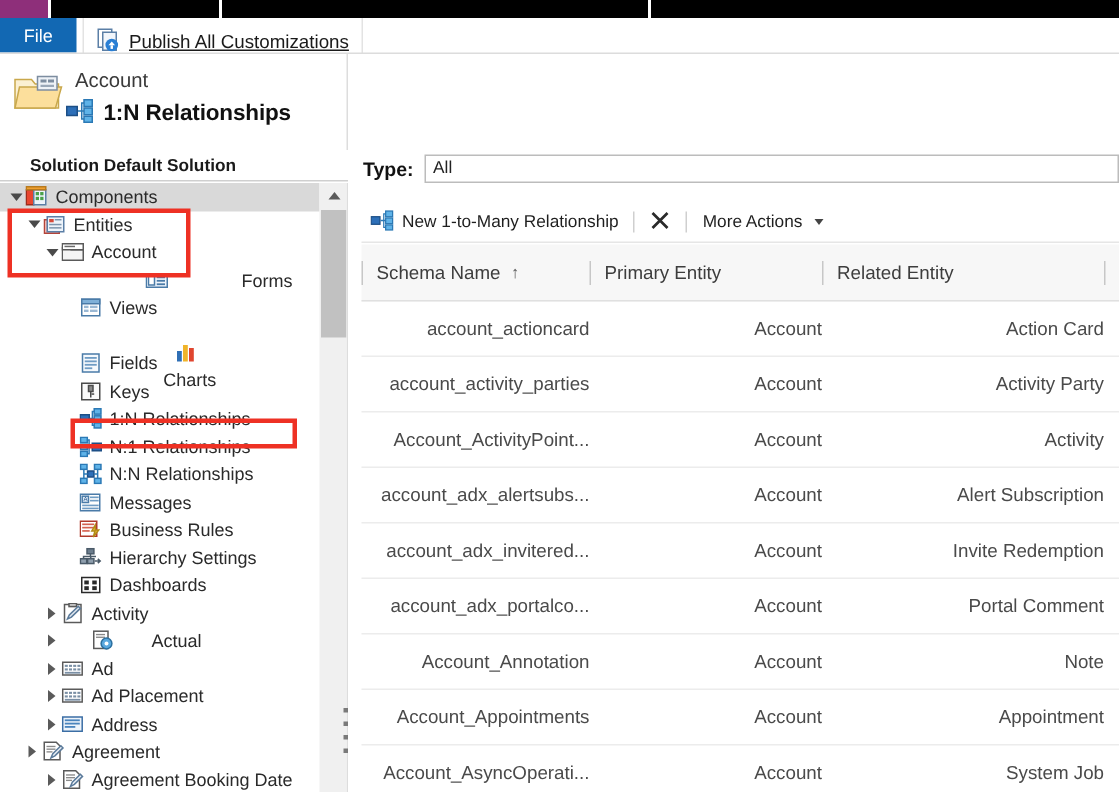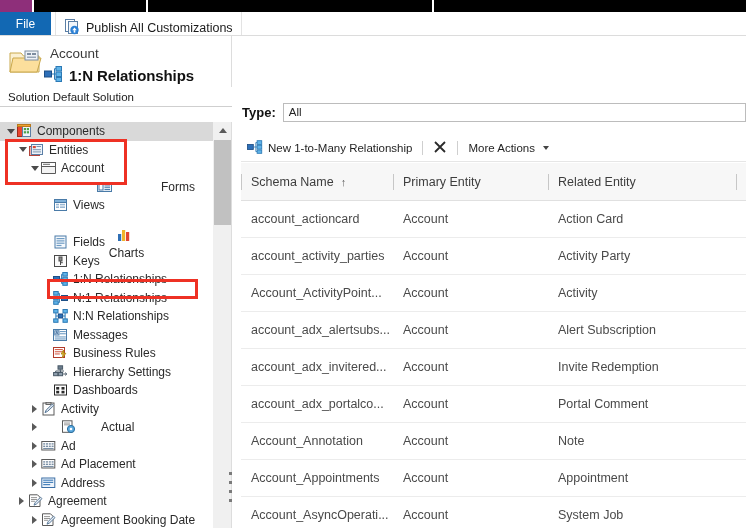--- a/index.html
+++ b/index.html
@@ -23,37 +23,38 @@
   #filetab {
     position:absolute; left:0; top:12px; width:51px; height:23px;
     background:#1268b3; color:#ffffff; font-size:12px;
     display:flex; align-items:center; justify-content:center;
   }
   #publishbtn {
     position:absolute; left:55px; top:12px; height:23px;
     display:flex; align-items:center; gap:5px; padding:16px 8px;
     border-left:1px solid #e3e3e3; border-right:1px solid #e3e3e3;
     background:#ffffff;
+    text-decoration:underline;
   }
   #publishbtn .lbl { font-size:12.5px; color:#1a1a1a; }
   #ribbonsep { position:absolute; left:0; top:35px; width:746px; height:1px; background:#dcdcdc; }
 
   
   #lefthead { position:absolute; left:0; top:36px; width:232px; height:64px; background:#ffffff;
               border-right:1px solid #dddddd; }
   #folderIcon { position:absolute; left:8px; top:11px; }
   #entityName { position:absolute; left:50px; top:10px; font-size:13.5px; color:#3a3a3a; }
   #pageTitleRow { position:absolute; left:44px; top:30px; display:flex; align-items:center; gap:6px; }
   #pageTitle { font-size:15px; font-weight:bold; color:#111111; letter-spacing:-0.1px; }
 
   #solutionBar {
-    position:absolute; left:0; top:87px; width:232px; height:20px;
+    position:absolute; left:0; top:101px; width:232px; height:20px;
     background:#ffffff; border-bottom:1px solid #cfcfcf;
-    font-size:11.5px; font-weight:normal; color:#1a1a1a;
-    display:flex; align-items:center; padding-left:8px;
+    font-size:11.5px; font-weight:bold; color:#1a1a1a;
+    display:flex; align-items:center; padding-left:20px;
   }
 
   
   #treepane {
     position:absolute; left:0; top:122px; width:232px; height:406px;
     background:#ffffff; border-right:1px solid #dddddd; overflow:hidden;
   }
   #treelist { position:absolute; left:0; top:0; width:213px; }
   .trow {
     height:18.5px; display:flex; align-items:center; white-space:nowrap;
@@ -99,21 +100,21 @@
 
   #toolbar {
     position:absolute; left:8px; top:99px; width:505px; height:27px;
     display:flex; align-items:center; border-bottom:1px solid #e6e6e6;
   }
   .tbitem { display:flex; align-items:center; gap:5px; font-size:11.5px; color:#1f1f1f; padding:0 6px; height:22px; }
   .tbdiv { width:1px; height:14px; background:#cfcfcf; margin:0 4px; }
   .caret { width:0;height:0;border-left:3.5px solid transparent;border-right:3.5px solid transparent;border-top:4px solid #444444; margin-left:3px; }
 
   
-  #grid { position:absolute; left:8px; top:127px; width:505px; height:365px; }
+  #grid { position:absolute; left:8px; top:127px; width:505px; height:365px;text-align:right; }
   #gridhead { height:38px; background:#f7f7f7; border-bottom:1px solid #e0e0e0; display:flex; align-items:center; }
   .hcell { display:flex; align-items:center; font-size:12.5px; color:#3d3d3d; white-space:nowrap; position:relative; }
   .hsep { width:1px; height:16px; background:#c7c7c7; margin-right:9px; flex:0 0 1px; }
   .c1 { width:152px; flex:0 0 152px; }
   .c2 { width:155px; flex:0 0 155px; }
   .c3 { width:188px; flex:0 0 188px; }
   .sortarrow { margin-left:7px; font-size:11px; color:#5a5a5a; }
 
   .grow { height:37px; border-bottom:1px solid #ececec; display:flex; align-items:center;
           font-size:12.5px; color:#4a4a4a; }

